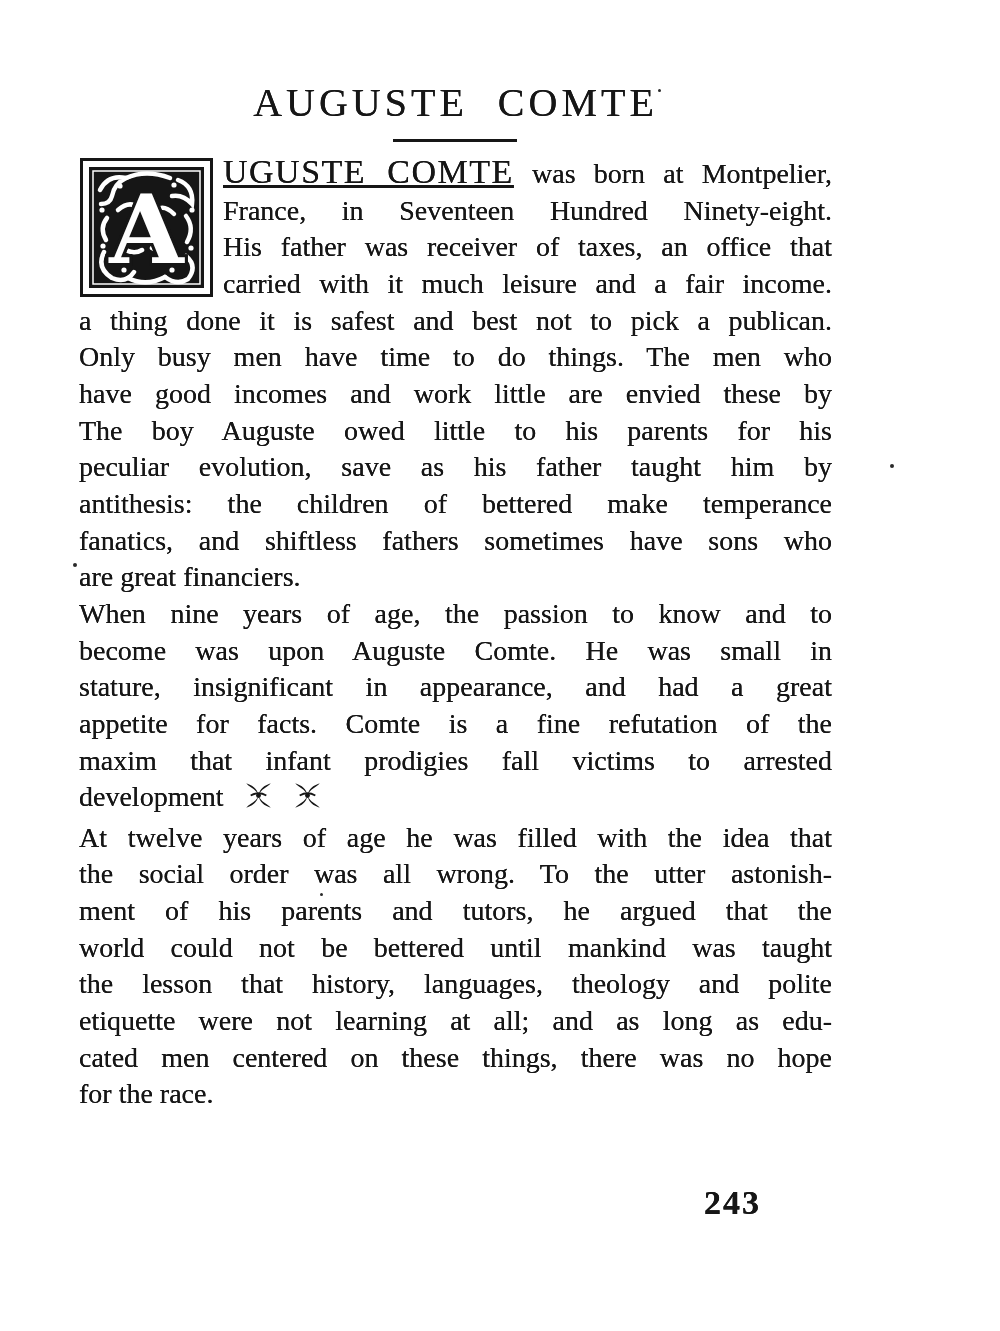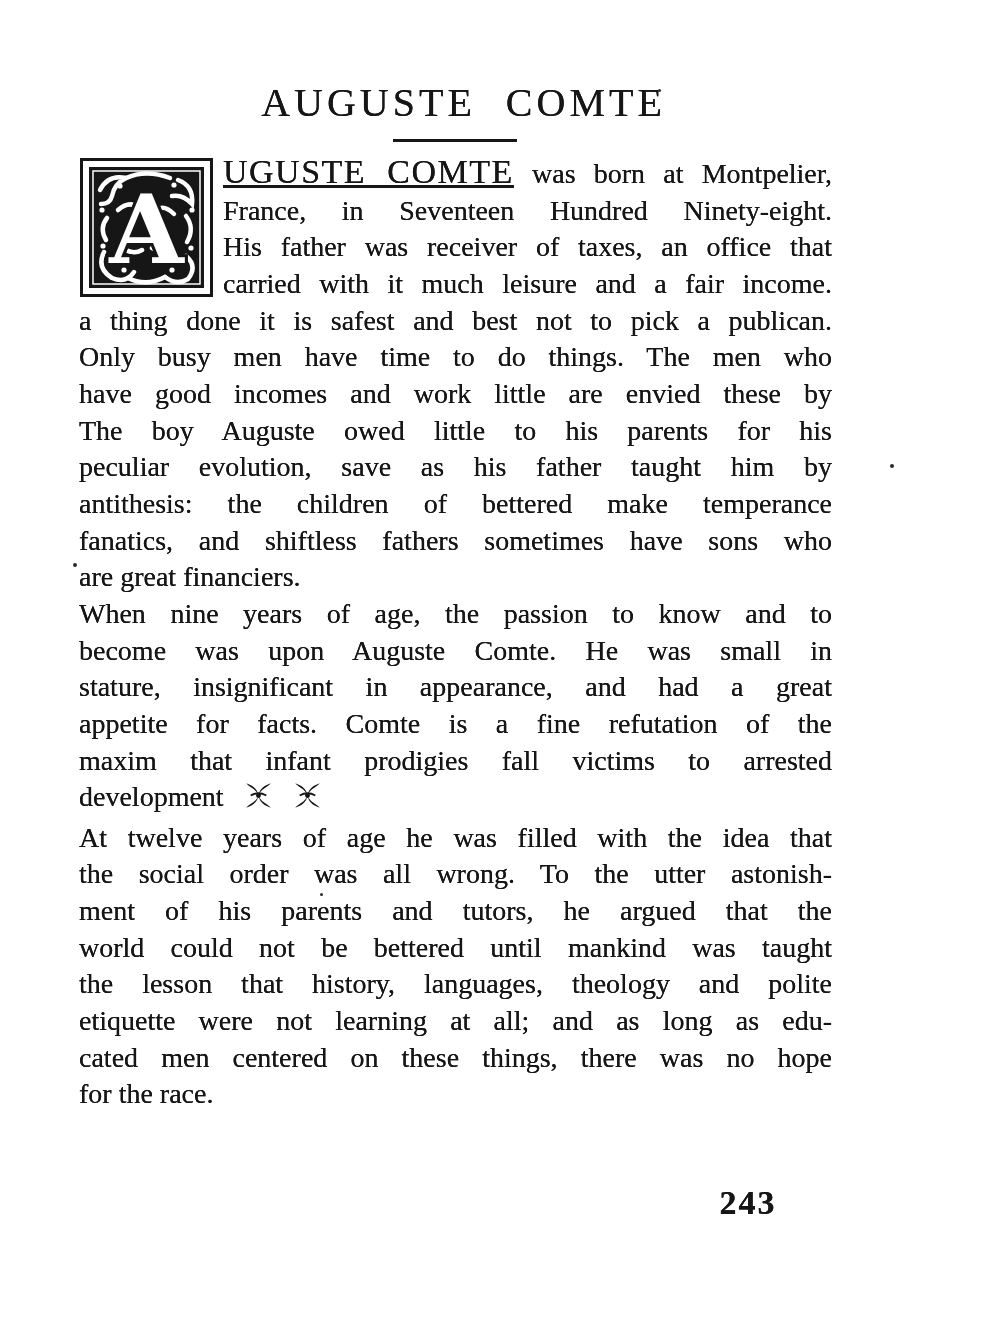--- a/index.html
+++ b/index.html
@@ -5,21 +5,21 @@
   html,body { margin:0; padding:0; background:#ffffff; }
   .page {
     position:relative;
     width:1000px; height:1331px;
     background:#ffffff;
     color:#161616;
     font-family:"Liberation Serif","DejaVu Serif",serif;
     overflow:hidden;
   }
   .page-title {
-    position:absolute; top:79px; left:8px; width:911px;
+    position:absolute; top:79px; left:0; width:911px;
     text-align:center;
     font-size:40px; letter-spacing:4px; word-spacing:16px;
     color:#161616;
     text-shadow:0 0 0.6px #161616;
   }
   .title-rule {
     position:absolute; top:139px; left:393px;
     width:124px; height:3px; background:#161616;
   }
   .body-text {
@@ -42,21 +42,20 @@
     width:133px; height:139px;
     margin:2px 10px 4px 1px;
   }
   .orn {
     display:inline-block;
     margin-left:13px;
     vertical-align:-4px;
   }
   .pageno {
     position:absolute; top:1184px; left:704px; width:88px;
-    text-align:center;
     font-size:34px; font-weight:700; letter-spacing:2px;
     text-shadow:0 0 0.5px #161616;
   }
   .speck {
     position:absolute;
     background:#2a2a2a;
     border-radius:50%;
   }
 </style>
 </head>

